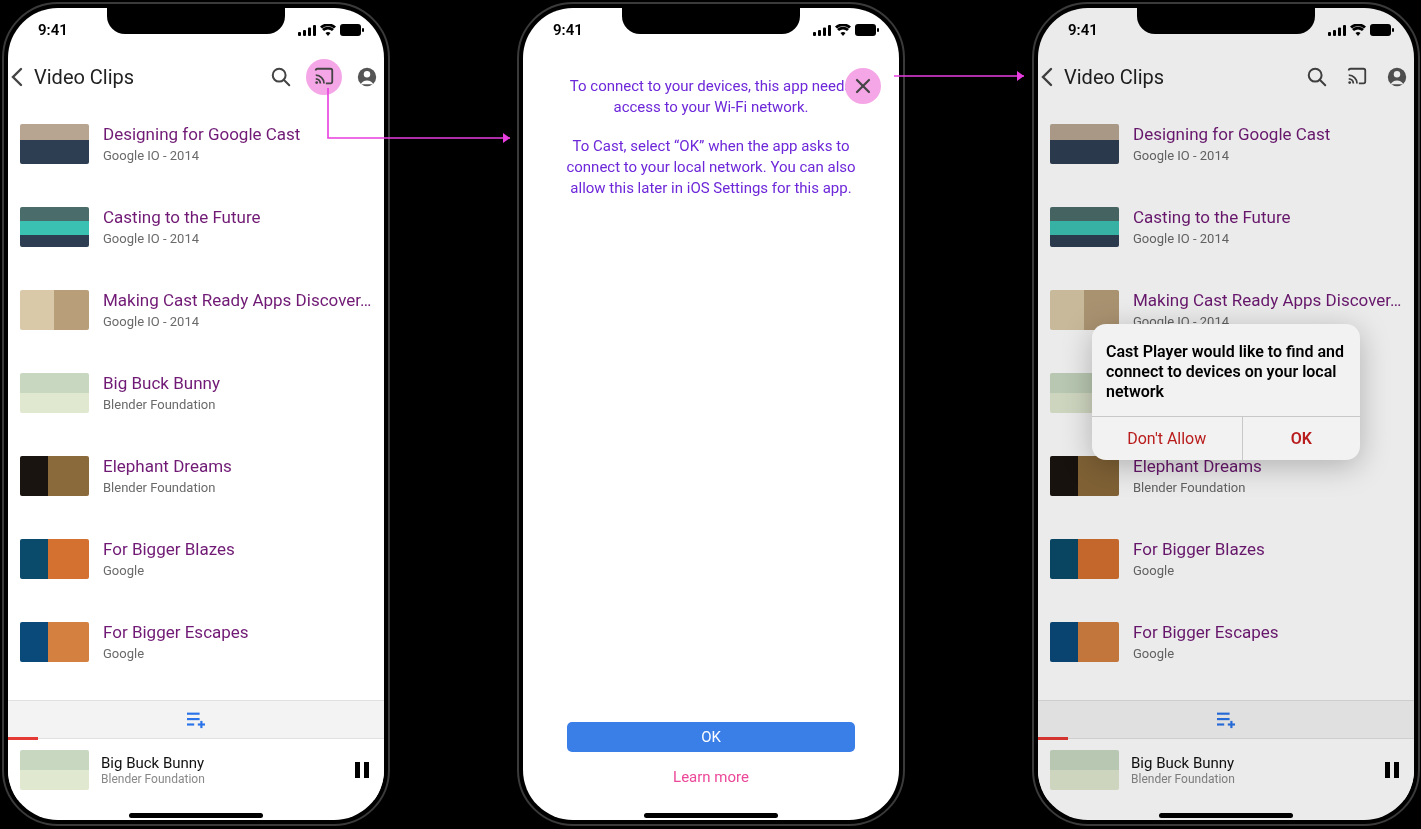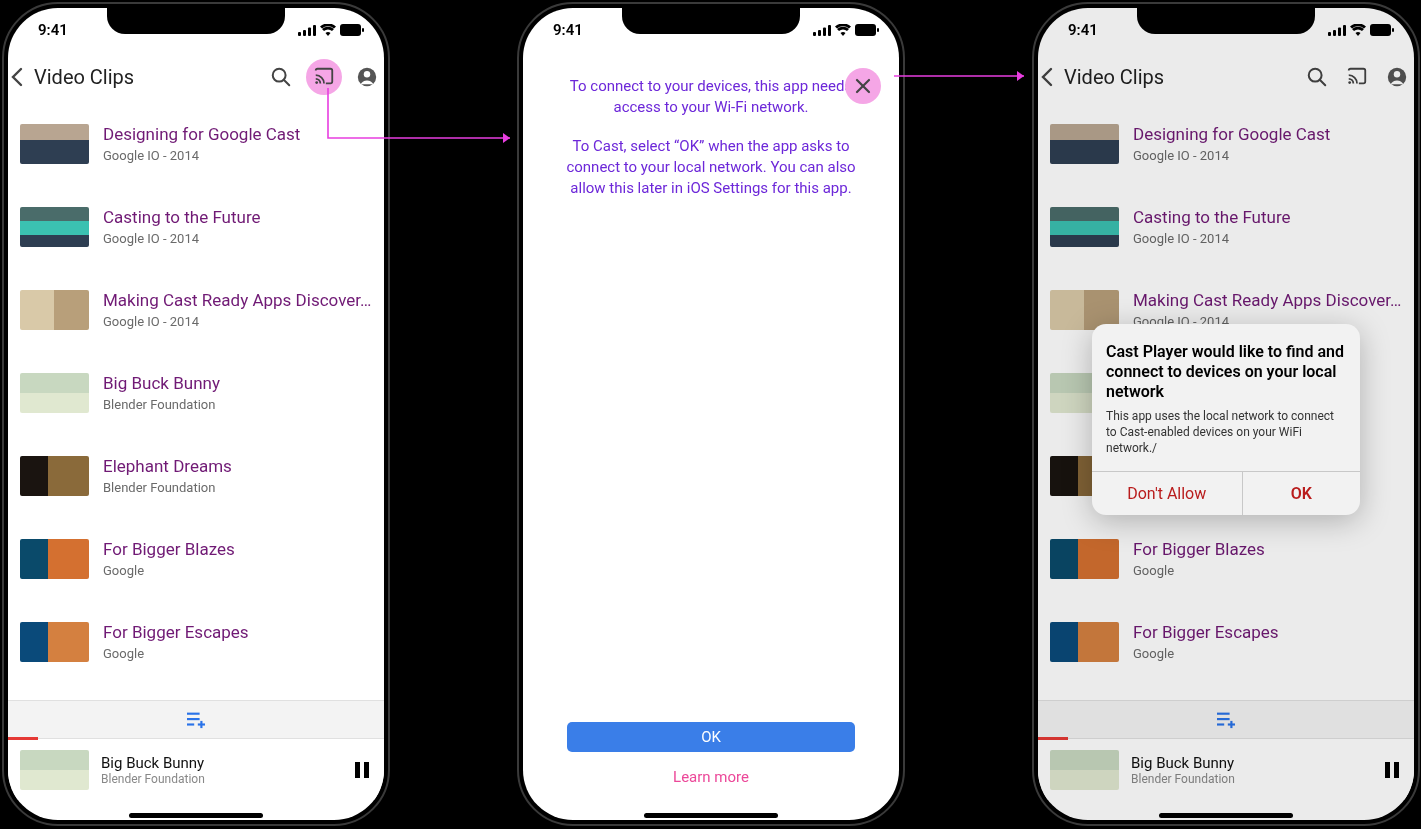--- a/index.html
+++ b/index.html
@@ -580,21 +580,20 @@
           <rect x="3" y="2" width="5" height="16" fill="#000"></rect>
           <rect x="12" y="2" width="5" height="16" fill="#000"></rect>
         </svg>
     </div>
     <div class="bottom-space"></div>
 
     <div class="dim-overlay"></div>
     <div class="ios-alert">
       <div class="alert-top">
         <div class="alert-title">Cast Player would like to find and connect to devices on your local network</div>
-        <div class="alert-msg">This app uses the local network to connect to Cast-enabled devices on your WiFi network./</div>
       </div>
       <div class="alert-btns">
         <div class="alert-btn">Don't Allow</div>
         <div class="alert-btn">OK</div>
       </div>
     </div>
   </div>
   <div class="home-ind"></div>
 </div>
 

